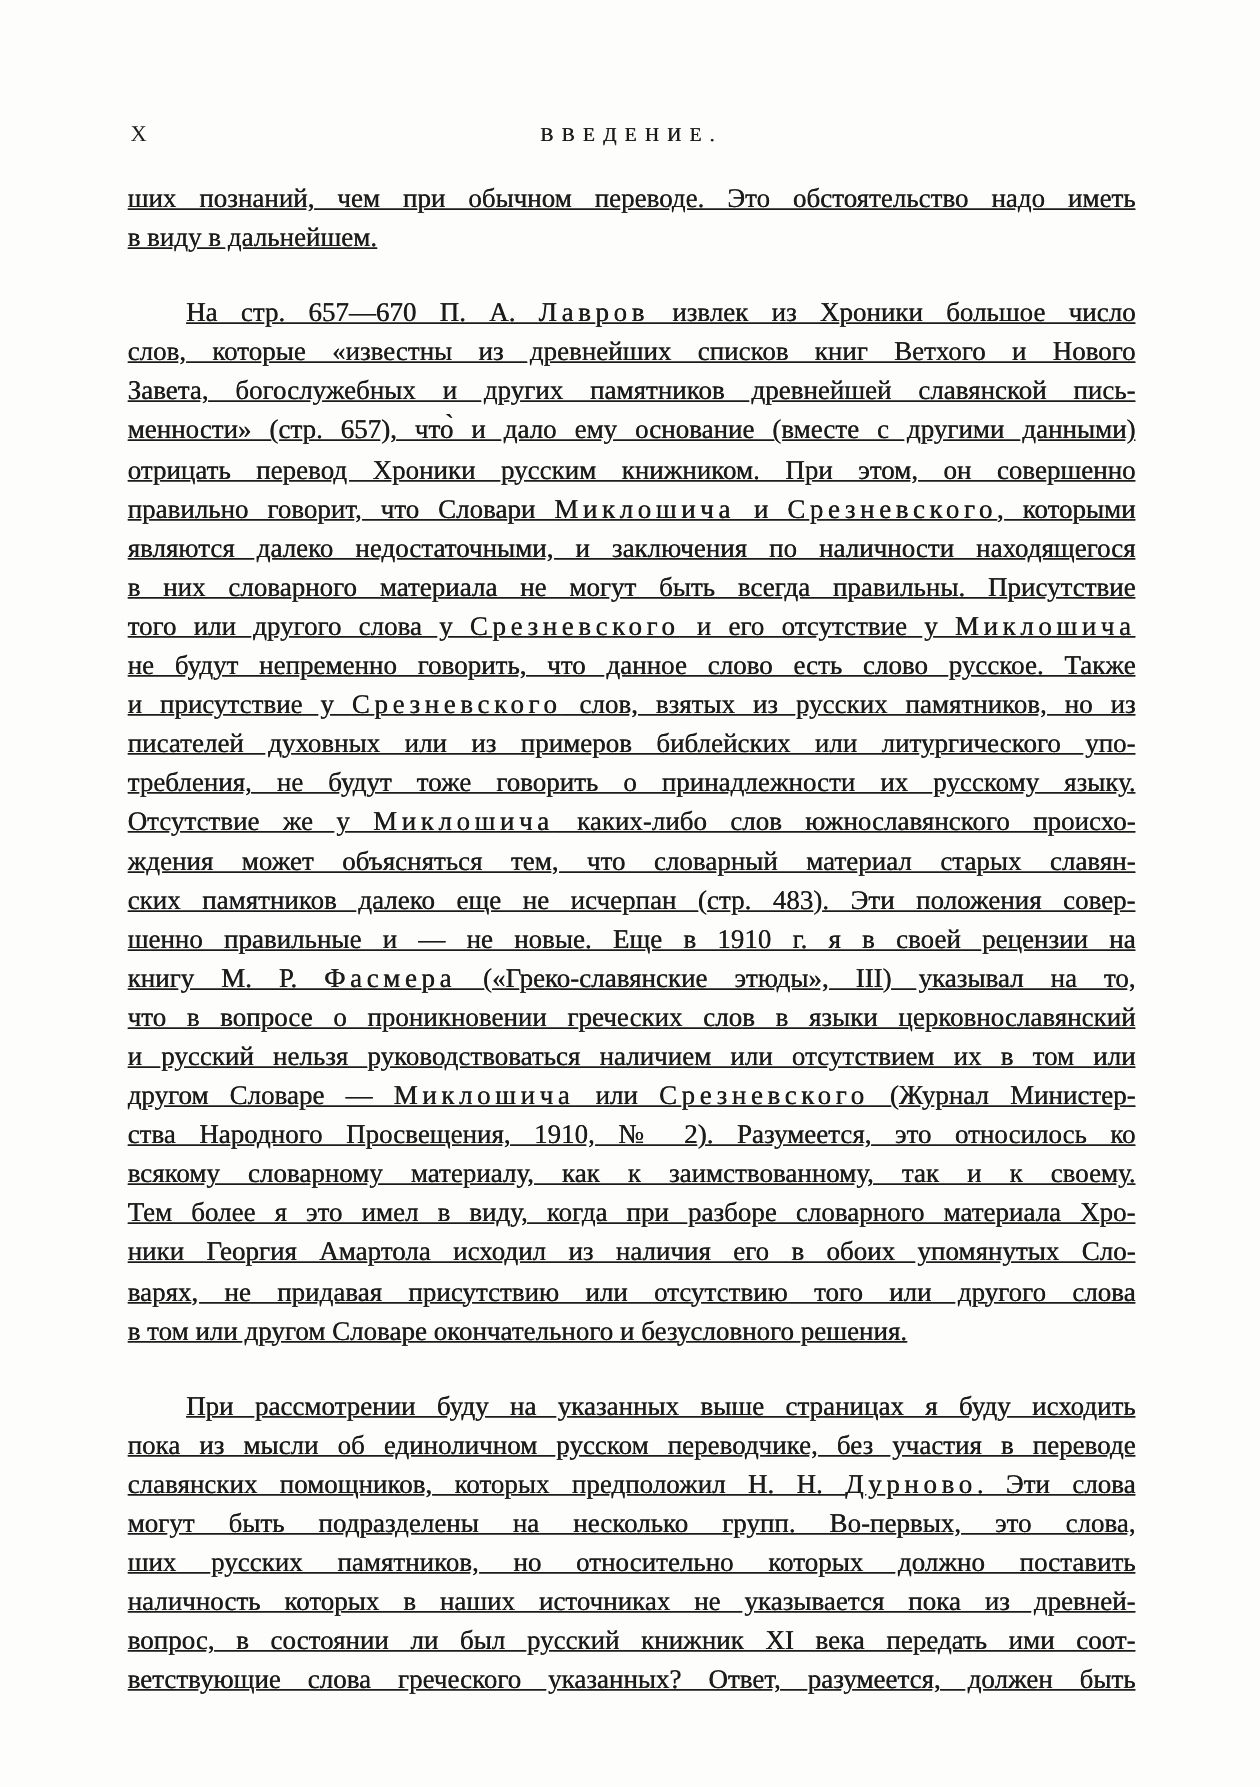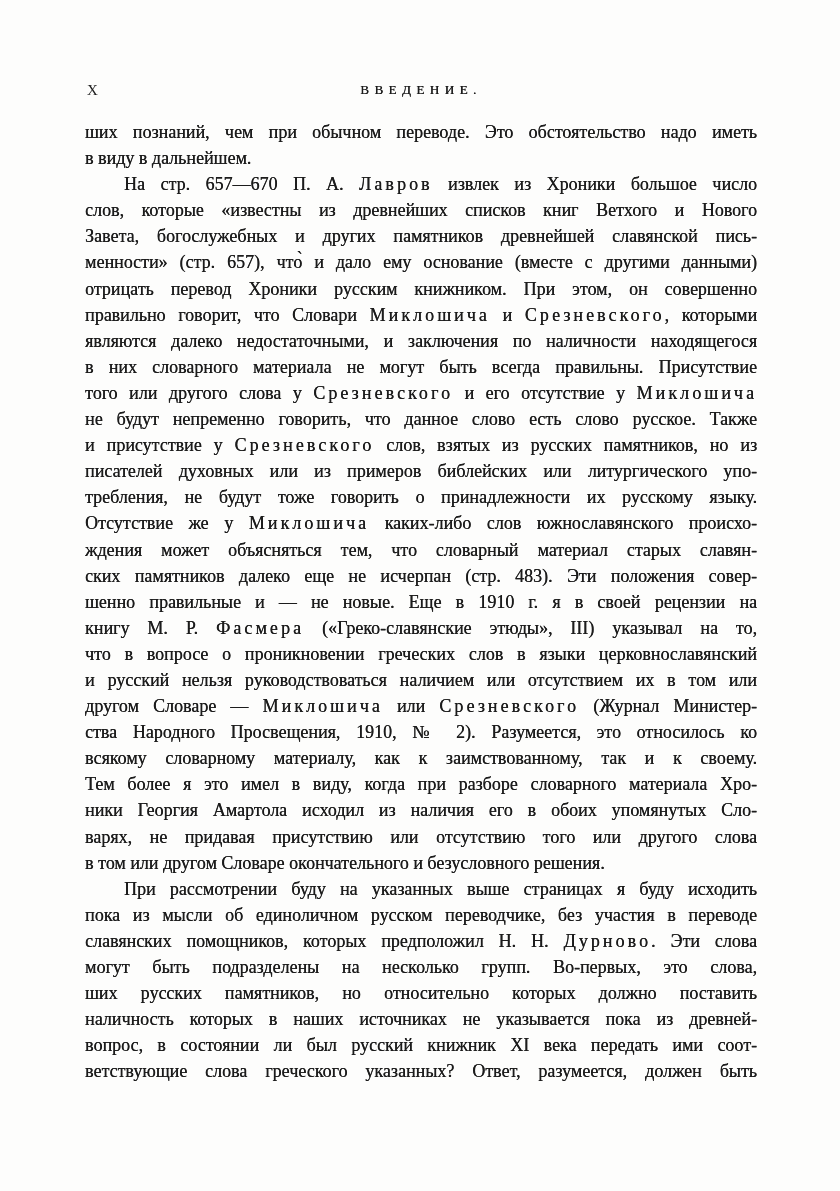--- a/index.html
+++ b/index.html
@@ -25,33 +25,33 @@
     font-size: 15px;
     letter-spacing: 1px;
   }
   .header-title {
     text-align: center;
     font-size: 13px;
     letter-spacing: 5.5px;
     text-shadow: 0.3px 0 0 #1c1c1c;
   }
   .text-block { margin-top: 19px; }
-  .paragraph { margin: 0; }
+  .paragraph { margin: 0; text-decoration: underline; }
   .line {
     font-size: 18px;
     line-height: 26.1px;
     height: 26.1px;
     overflow: hidden;
     text-align: justify;
     text-align-last: justify;
     text-shadow: 0.25px 0 0 #1c1c1c;
   }
   .line:not(.end)::after { content: ""; display: inline-block; width: 100%; height: 0; }
   .line.end { text-align-last: left; }
-  .line.indent { text-indent: 39px; }
+  .line.indent { text-indent: 39px; margin-top: 24px; }
   .sp { letter-spacing: 0.17em; }
 </style>
 </head>
 <body>
 
 <div class="page">
   <div class="column">
     <div class="page-header">
       <span class="page-number">X</span>
       <div class="header-title">ВВЕДЕНИЕ.</div>

